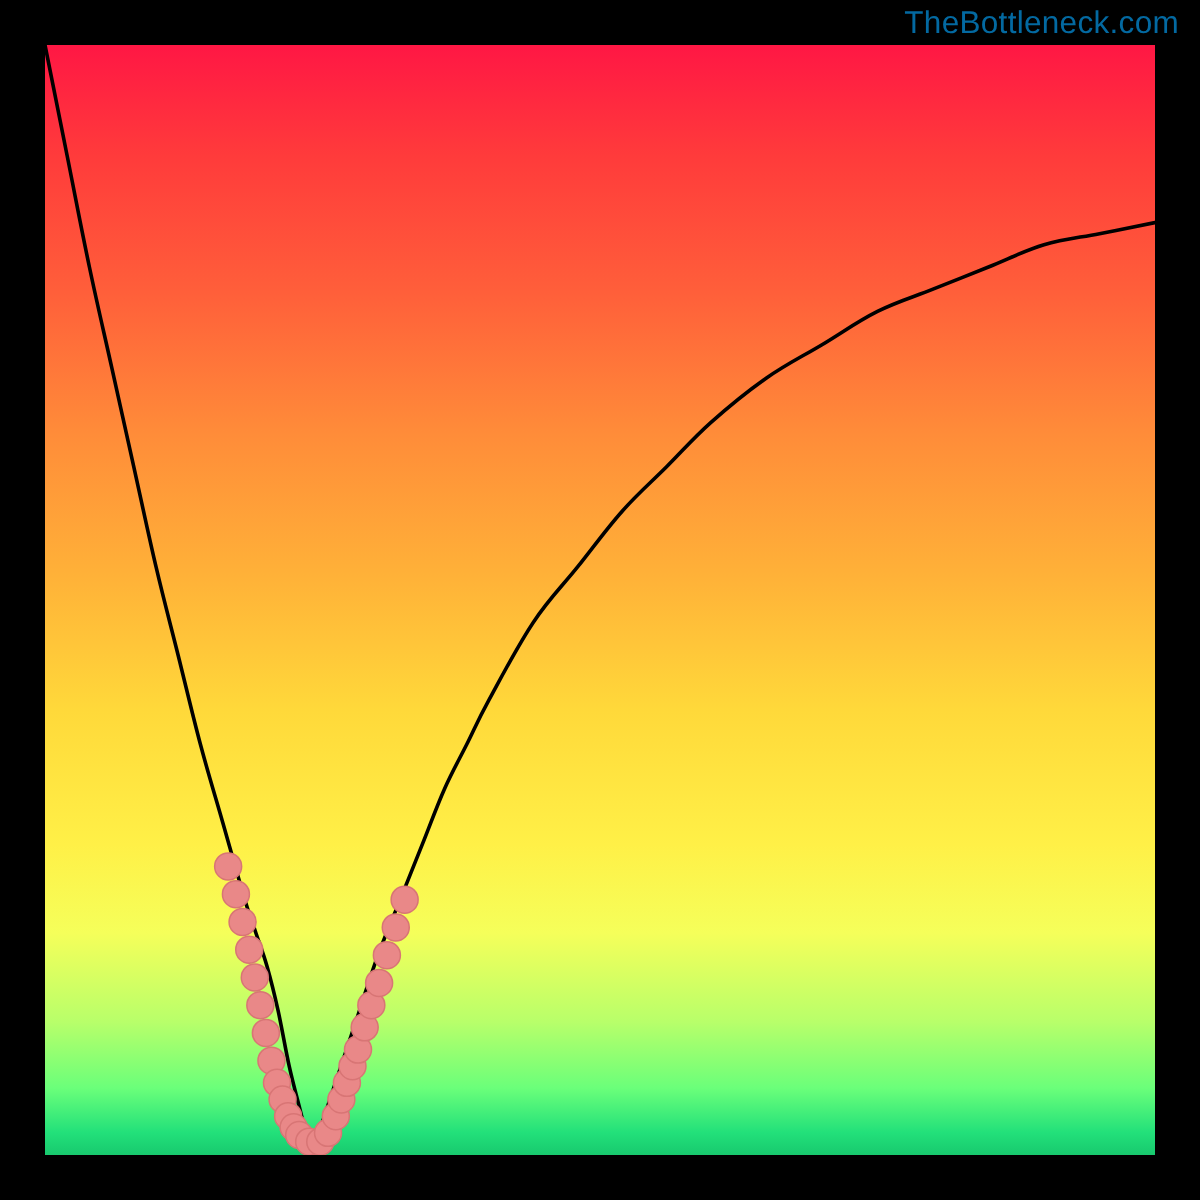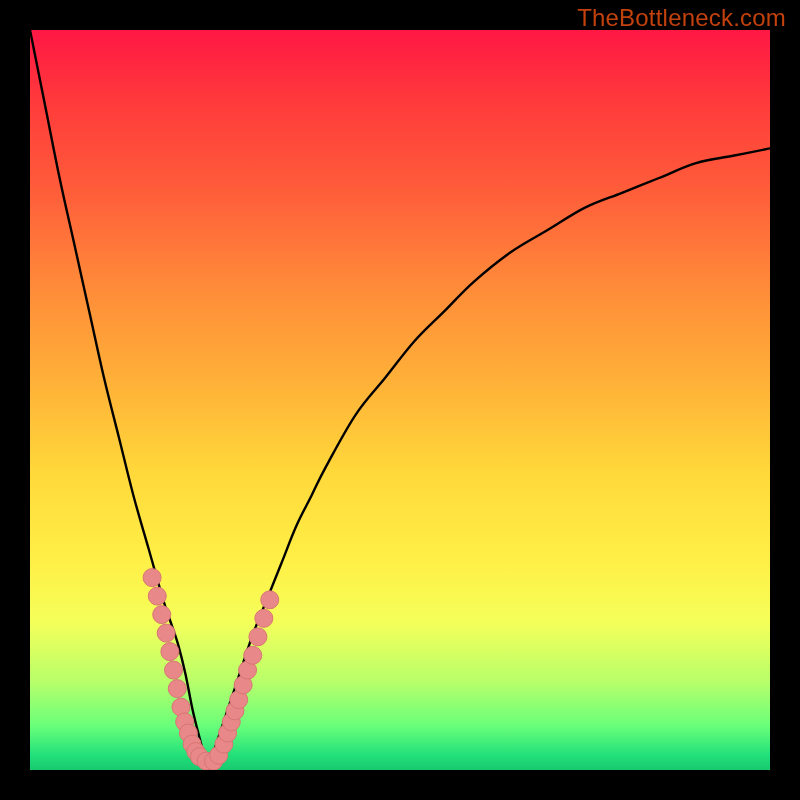--- a/index.html
+++ b/index.html
@@ -44,22 +44,22 @@
     left: 0;
     top: 0;
     width: 740px;
     height: 740px;
     pointer-events: none;
   }
   .watermark {
     position: absolute;
     top: 4px;
     right: 14px;
-    color: #c2410c;
-    font-size: 24px;
+    color: #0369a1;
+    font-size: 21px;
     font-weight: 500;
     letter-spacing: 0.2px;
     user-select: none;
   }
 </style>
 </head>
 <body>
 
 <div class="frame">
 

